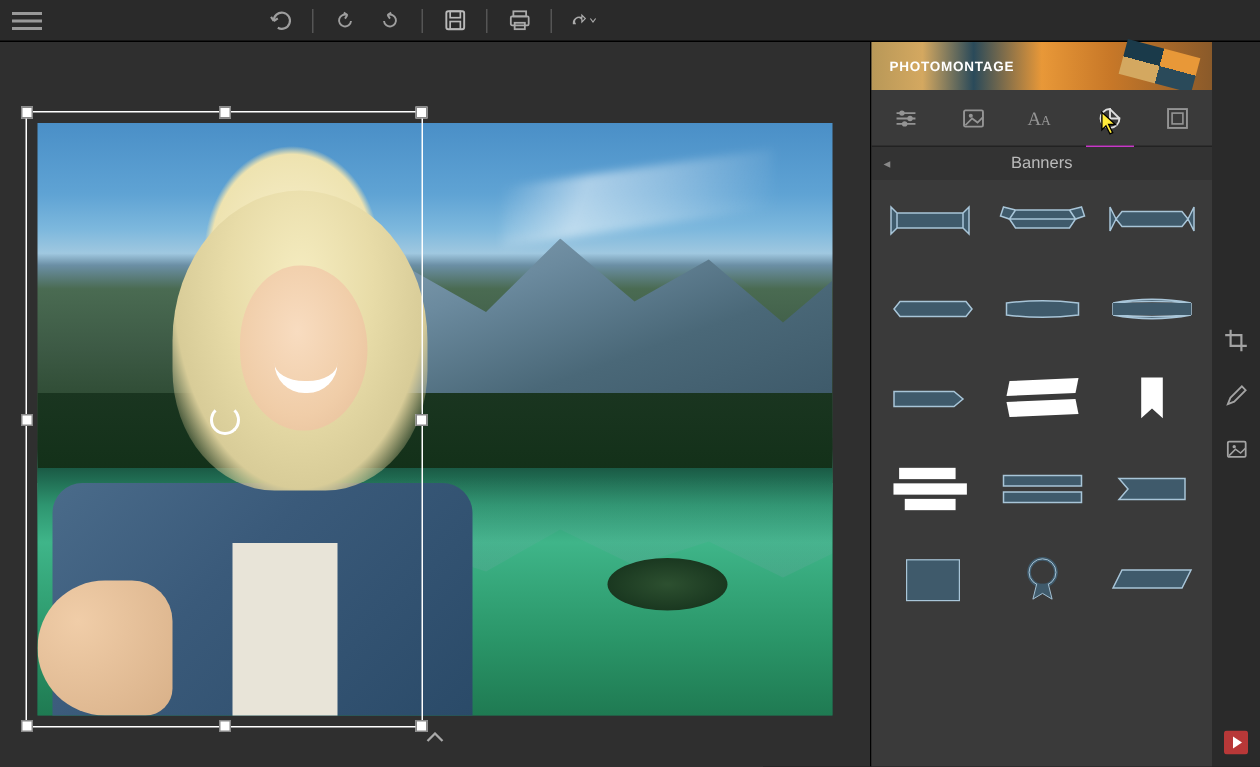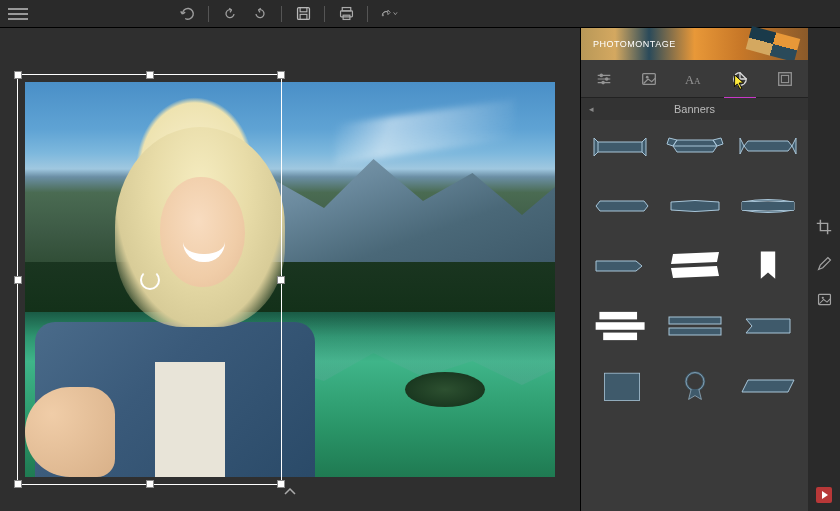--- a/index.html
+++ b/index.html
@@ -105,21 +105,21 @@
     display: flex;
     flex-direction: column;
     border-left: 1px solid #000;
   }
   .rp-header {
     height: 32px;
     background: linear-gradient(90deg, #b89858 0%, #d4a860 15%, #2a4a5a 30%, #e89838 50%, #c87828 70%, #8a5a2a 100%);
     position: relative;
     display:flex; align-items:center; padding-left:12px;
   }
-  .rp-header-label { font-size:9px; font-weight:400; color:#fff; letter-spacing:.5px;text-align:center; }
+  .rp-header-label { font-size:9px; font-weight:700; color:#fff; letter-spacing:.5px;text-align:center; }
   .rp-header::after { content:""; position:absolute; right:10px; top:4px; width:50px; height:24px;
     background: conic-gradient(#e89838 0 90deg, #2a4a5a 90deg 180deg, #d4a860 180deg 270deg, #1a3a4a 270deg 360deg);
     transform: rotate(15deg); }
   .rp-tabs { height: 38px; background:#3a3a3a; display:flex; align-items:center; justify-content:space-around; border-bottom:1px solid #222; position:relative; }
   .rp-tab { width:28px; height:28px; display:flex; align-items:center; justify-content:center; cursor:pointer; opacity:.7; position:relative; }
   .rp-tab.active { opacity:1; }
   .rp-tab.active::after { content:""; position:absolute; bottom:-6px; left:-2px; right:-2px; height:2px; background:#c838c8; }
   .cursor { position:absolute; left:152px; top:14px; width:14px; height:18px; z-index:10; }
   .rp-section { height:22px; background:#333; display:flex; align-items:center; justify-content:center; font-size:11px; color:#bbb; position:relative; }
   .rp-section .tri { position:absolute; left:8px; font-size:9px; color:#888; }

